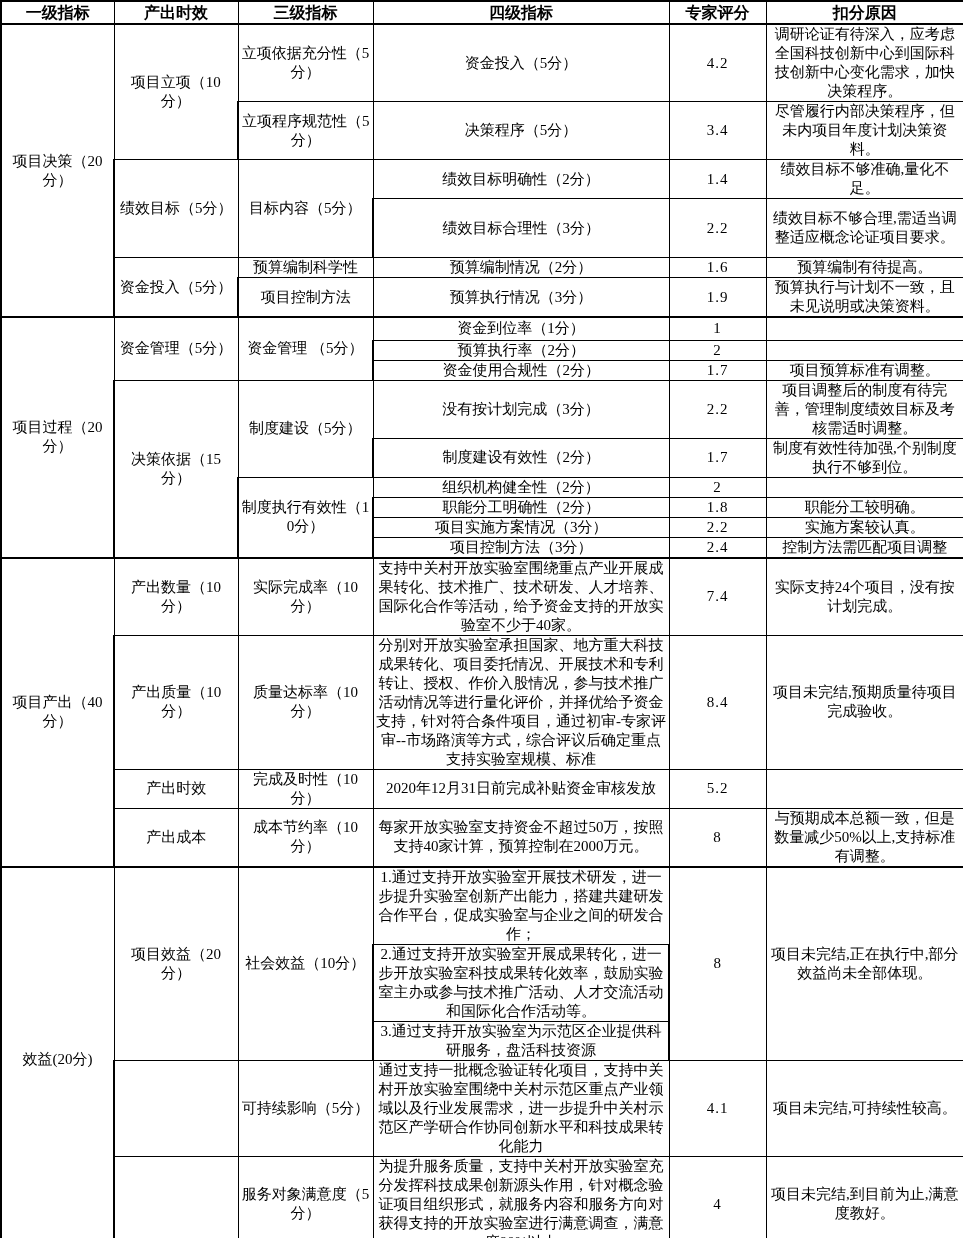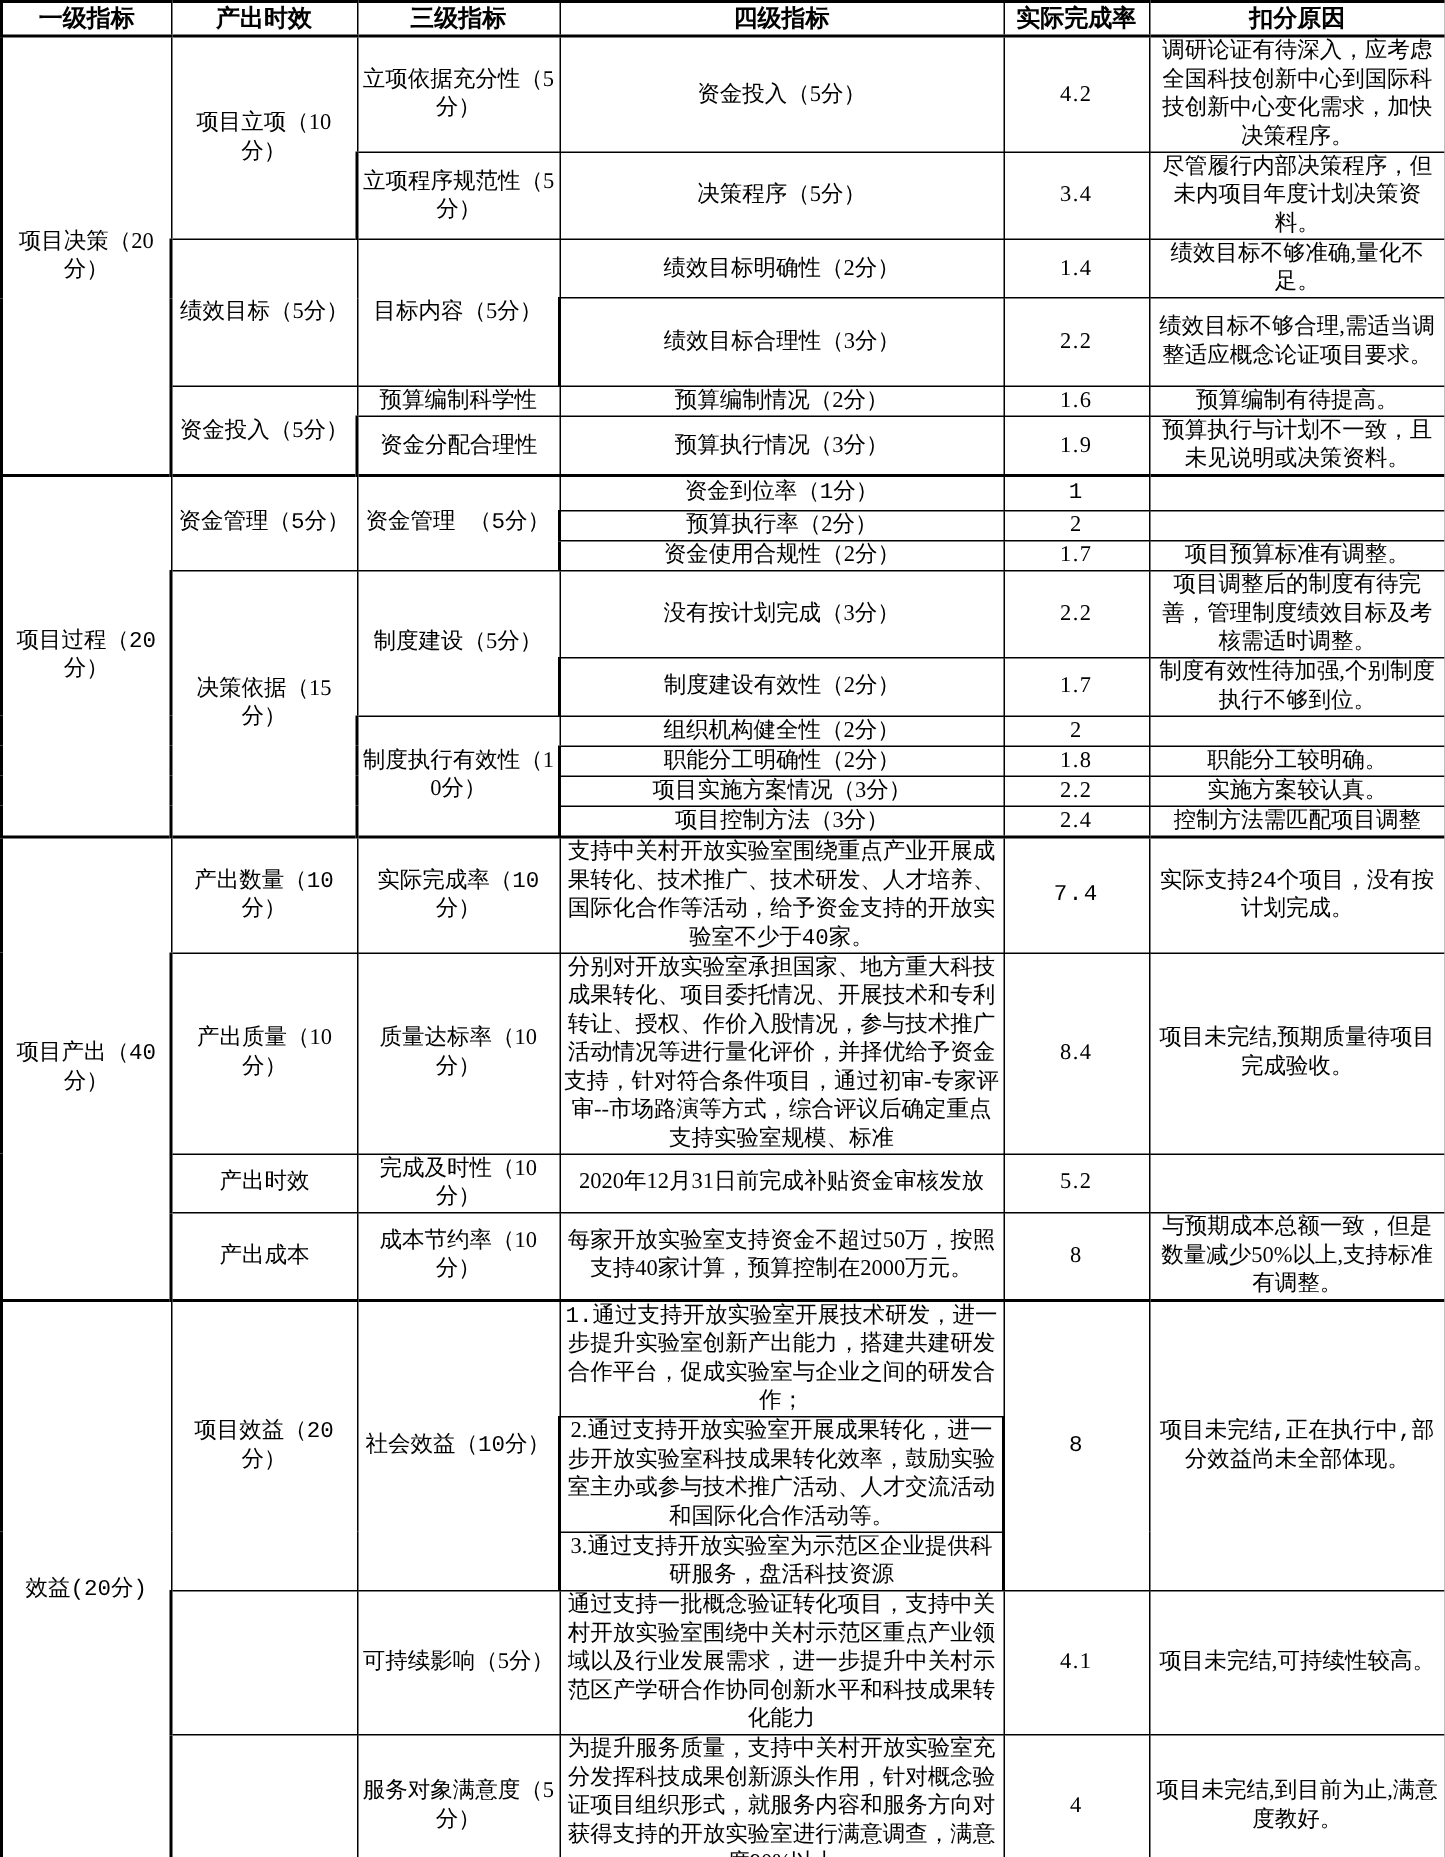--- a/index.html
+++ b/index.html
@@ -26,21 +26,21 @@
     border-top-width: 2px;
     border-bottom-width: 2px;
     padding: 1px 0;
     font-family: Liberation Serif, serif;
   }
   
   table.eval { border: 2px solid #000; }
   table.eval tr > *:first-child { border-left-width: 2px; }
   table.eval tr > *:last-child { border-right-width: 2px; }
   
-  tr.section > td { border-top-width: 2px; font-family: Liberation Mono, monospace; }
+  tr.section > td { border-top-width: 2px; }
   td.score { font-size: 16px; letter-spacing: 1px; }
   td.l4-long { line-height: 18px; }
   td.reason { line-height: 18px; }
 </style>
 </head>
 <body>
 
 <table class="eval">
   <colgroup>
     <col style="width:113px">
@@ -50,21 +50,21 @@
       <col style="width:97px">
       <col style="width:198px">
   </colgroup>
 
   <tbody>
       <tr style="height:22px">
     <th>一级指标</th>
     <th>产出时效</th>
     <th>三级指标</th>
     <th>四级指标</th>
-    <th>实际完成率</th>
+    <th>专家评分</th>
     <th>扣分原因</th>
   </tr>
 
   <tr style="height:72px">
     <td rowspan="6">项目决策（20分）</td>
     <td rowspan="2">项目立项（10分）</td>
     <td>立项依据充分性（5分）</td>
     <td>资金投入（5分）</td>
     <td class="score">4.2</td>
     <td class="reason">调研论证有待深入，应考虑全国科技创新中心到国际科技创新中心变化需求，加快决策程序。</td>
@@ -88,21 +88,21 @@
     <td class="reason">绩效目标不够合理,需适当调整适应概念论证项目要求。</td>
   </tr>
   <tr style="height:20px">
     <td rowspan="2">资金投入（5分）</td>
     <td>预算编制科学性</td>
     <td>预算编制情况（2分）</td>
     <td class="score">1.6</td>
     <td class="reason">预算编制有待提高。</td>
   </tr>
   <tr style="height:36px">
-    <td>资金分配合理性</td>
+    <td>项目控制方法</td>
     <td>预算执行情况（3分）</td>
     <td class="score">1.9</td>
     <td class="reason">预算执行与计划不一致，且未见说明或决策资料。</td>
   </tr>
 
   <tr class="section" style="height:23px">
     <td rowspan="9">项目过程（20分）</td>
     <td rowspan="3">资金管理（5分）</td>
     <td rowspan="3">资金管理 （5分）</td>
     <td>资金到位率（1分）</td>

